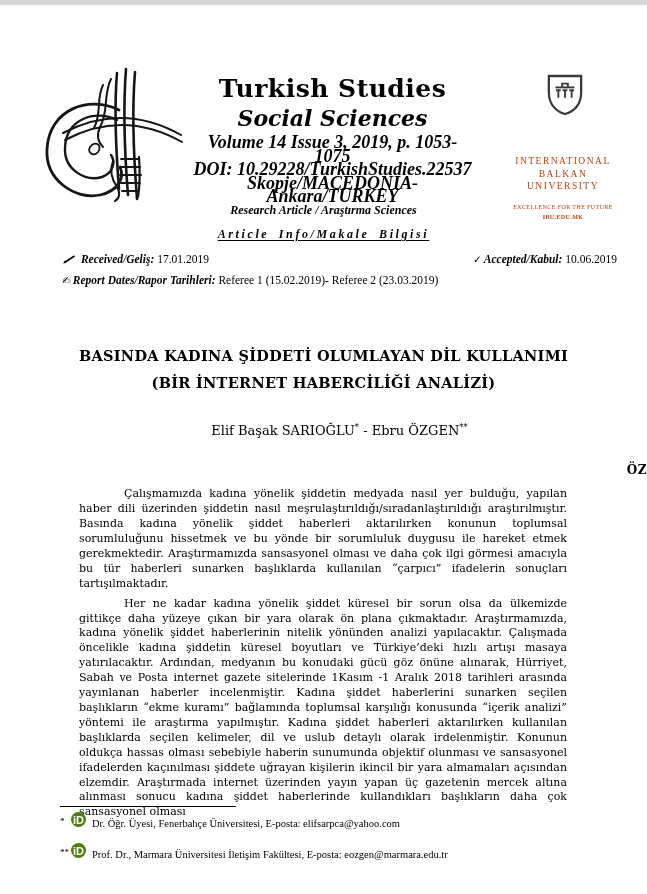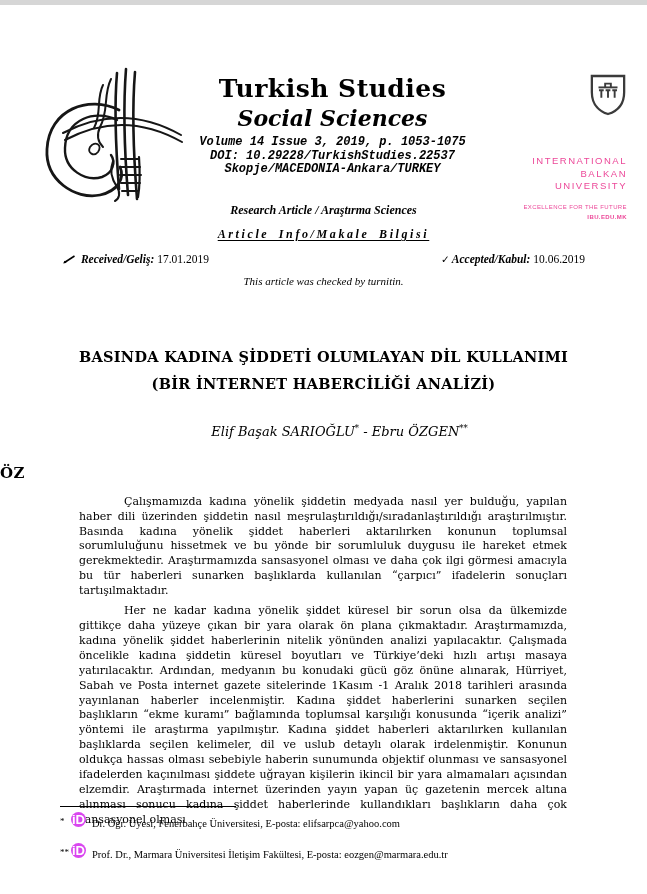--- a/index.html
+++ b/index.html
@@ -8,61 +8,61 @@
     font-family:"DejaVu Serif",serif;color:#000;
   }
   .topbar{height:5px;background:#d6d6d6;}
 
   
   .masthead{display:flex;margin-top:52px;padding:0 20px 0 33px;height:160px;}
   .tughra-wrap{width:157px;flex:none;margin-top:6px;}
   .journal-block{flex:1;text-align:center;padding-top:18px;}
   .journal-name{font-size:25px;font-weight:bold;letter-spacing:.5px;line-height:27px;}
   .journal-sub{font-size:22px;font-weight:bold;font-style:italic;line-height:32px;margin-bottom:2px;}
-  .mast-line{font-family:Liberation Mono, monospace;font-weight:bold;font-style:italic;
-             font-size:12px;line-height:13.5px;text-align:center;}
+  .mast-line{font-family:Liberation Serif, serif;font-weight:bold;font-style:italic;
+             font-size:18px;line-height:13.5px;text-align:center;}
   .ibu-block{width:152px;flex:none;padding-top:16px;padding-left:24px;box-sizing:border-box;
-             color:#ec4899;font-family:Liberation Sans, sans-serif;text-align:right;}
+             color:#c2410c;font-family:Liberation Serif, serif;text-align:center;}
   .ibu-shield{margin-left:4px;}
   .ibu-name{font-size:9.5px;letter-spacing:1.5px;line-height:12.5px;margin-top:34px;font-weight:400;}
   .ibu-tag{font-size:6px;letter-spacing:.4px;margin-top:11px;}
   .ibu-url{font-size:6px;font-weight:bold;letter-spacing:.4px;margin-top:4px;}
 
   
   .article-type{text-align:center;font-family:"Liberation Serif",serif;font-weight:bold;
                 font-style:italic;font-size:12px;margin-top:-14px;}
   .article-info{text-align:center;font-family:"Liberation Serif",serif;font-weight:bold;
                 font-style:italic;font-size:12px;letter-spacing:2.6px;word-spacing:4px;margin-top:9px;}
   .article-info .ul{text-decoration:underline;text-underline-offset:2px;}
-  .dates-row{display:flex;justify-content:space-between;margin:11px 62px 0 62px;
+  .dates-row{display:flex;justify-content:space-between;margin:11px 30px 0 62px;
              font-family:"Liberation Serif",serif;font-size:11.5px;}
   .meta-label{font-weight:bold;font-style:italic;}
   .report-row{margin:9px 62px 0 62px;font-family:"Liberation Serif",serif;font-size:11.5px;}
   .turnitin{text-align:center;font-family:"Liberation Serif",serif;font-style:italic;
             font-size:11px;margin-top:10px;}
   .pen-icon svg{vertical-align:-1px;margin-right:2px;}
   .glyph-icon{font-family:"DejaVu Sans",sans-serif;font-size:10.5px;font-style:normal;margin-right:2px;}
 
   
   .title{text-align:center;font-size:14.5px;font-weight:bold;line-height:27px;
          letter-spacing:.3px;margin:56px 40px 0 40px;}
-  .authors{text-align:center;font-style:italic;font-size:13px;margin-top:26px;padding-left:32px;}
+  .authors{text-align:center;font-size:13px;margin-top:26px;padding-left:32px;}
   .authors sup{font-size:8.5px;}
-  .oz{text-align:left;font-weight:bold;font-size:15px;letter-spacing:.5px;margin-top:25px;}
+  .oz{text-align:right;font-weight:bold;font-size:12px;letter-spacing:.5px;margin-top:25px;padding-left:33px;}
   .abstract{margin:7px 80px 0 79px;text-align:justify;font-size:11px;line-height:14.9px;}
   .abstract p{margin:0 0 5px 0;text-indent:45px;}
 
   
   .footnotes{position:absolute;left:60px;right:60px;bottom:16px;
              font-family:"Liberation Serif",serif;font-size:10.5px;}
   .fn-rule{width:176px;border-top:1px solid #000;margin-bottom:9px;}
   .footnote{display:flex;align-items:flex-start;margin-bottom:6px;}
   .fn-mark{font-size:9px;width:11px;flex:none;padding-top:0;}
-  .orcid-badge{width:15px;height:15px;border-radius:50%;background:#d946ef;color:#fff;
-               font-family:"Liberation Sans",sans-serif;font-weight:bold;font-size:13px;
+  .orcid-badge{width:15px;height:15px;border-radius:50%;background:#4d7c0f;color:#fff;
+               font-family:"Liberation Sans",sans-serif;font-weight:bold;font-size:11px;
                display:flex;align-items:center;justify-content:center;flex:none;
                margin:-4px 6px 14px 0;}
   .fn-text{padding-top:2px;}
 </style>
 </head>
 <body>
 
 <div class="page">
   <div class="topbar"></div>
 
@@ -131,22 +131,25 @@
           </svg></span>
       <span class="meta-label">Received/Geliş:</span>
       <span>17.01.2019</span>
     </div>
     <div>
       <span class="glyph-icon">✓</span><span class="meta-label">Accepted/Kabul:</span>
       <span>10.06.2019</span>
     </div>
   </div>
 
+  <div class="report-row">
+    <span class="glyph-icon">✍</span><span class="meta-label">Report Dates/Rapor Tarihleri:</span>
+    <span>Referee 1 (15.02.2019)- Referee 2 (23.03.2019)</span>
+  </div>
 
-  <div class="turnitin">This article was checked by turnitin.</div>
 
   <h1 class="title"><span>BASINDA KADINA ŞİDDETİ OLUMLAYAN DİL KULLANIMI</span><br><span>(BİR İNTERNET HABERCİLİĞİ ANALİZİ)</span></h1>
 
   <div class="authors"><span>Elif Başak SARIOĞLU</span><sup>*</sup><span> - </span><span>Ebru ÖZGEN</span><sup>**</sup></div>
 
   <h2 class="oz">ÖZ</h2>
 
   <div class="abstract">
     <p>Çalışmamızda kadına yönelik şiddetin medyada nasıl yer bulduğu, yapılan haber dili üzerinden şiddetin nasıl meşrulaştırıldığı/sıradanlaştırıldığı araştırılmıştır. Basında kadına yönelik şiddet haberleri aktarılırken konunun toplumsal sorumluluğunu hissetmek ve bu yönde bir sorumluluk duygusu ile hareket etmek gerekmektedir. Araştırmamızda sansasyonel olması ve daha çok ilgi görmesi amacıyla bu tür haberleri sunarken başlıklarda kullanılan “çarpıcı” ifadelerin sonuçları tartışılmaktadır.</p>
     <p>Her ne kadar kadına yönelik şiddet küresel bir sorun olsa da ülkemizde gittikçe daha yüzeye çıkan bir yara olarak ön plana çıkmaktadır. Araştırmamızda, kadına yönelik şiddet haberlerinin nitelik yönünden analizi yapılacaktır. Çalışmada öncelikle kadına şiddetin küresel boyutları ve Türkiye’deki hızlı artışı masaya yatırılacaktır. Ardından, medyanın bu konudaki gücü göz önüne alınarak, Hürriyet, Sabah ve Posta internet gazete sitelerinde 1Kasım -1 Aralık 2018 tarihleri arasında yayınlanan haberler incelenmiştir. Kadına şiddet haberlerini sunarken seçilen başlıkların “ekme kuramı” bağlamında toplumsal karşılığı konusunda “içerik analizi” yöntemi ile araştırma yapılmıştır. Kadına şiddet haberleri aktarılırken kullanılan başlıklarda seçilen kelimeler, dil ve uslub detaylı olarak irdelenmiştir. Konunun oldukça hassas olması sebebiyle haberin sunumunda objektif olunması ve sansasyonel ifadelerden kaçınılması şiddete uğrayan kişilerin ikincil bir yara almamaları açısından elzemdir. Araştırmada internet üzerinden yayın yapan üç gazetenin mercek altına alınması sonucu kadına şiddet haberlerinde kullandıkları başlıkların daha çok sansasyonel olması</p>

